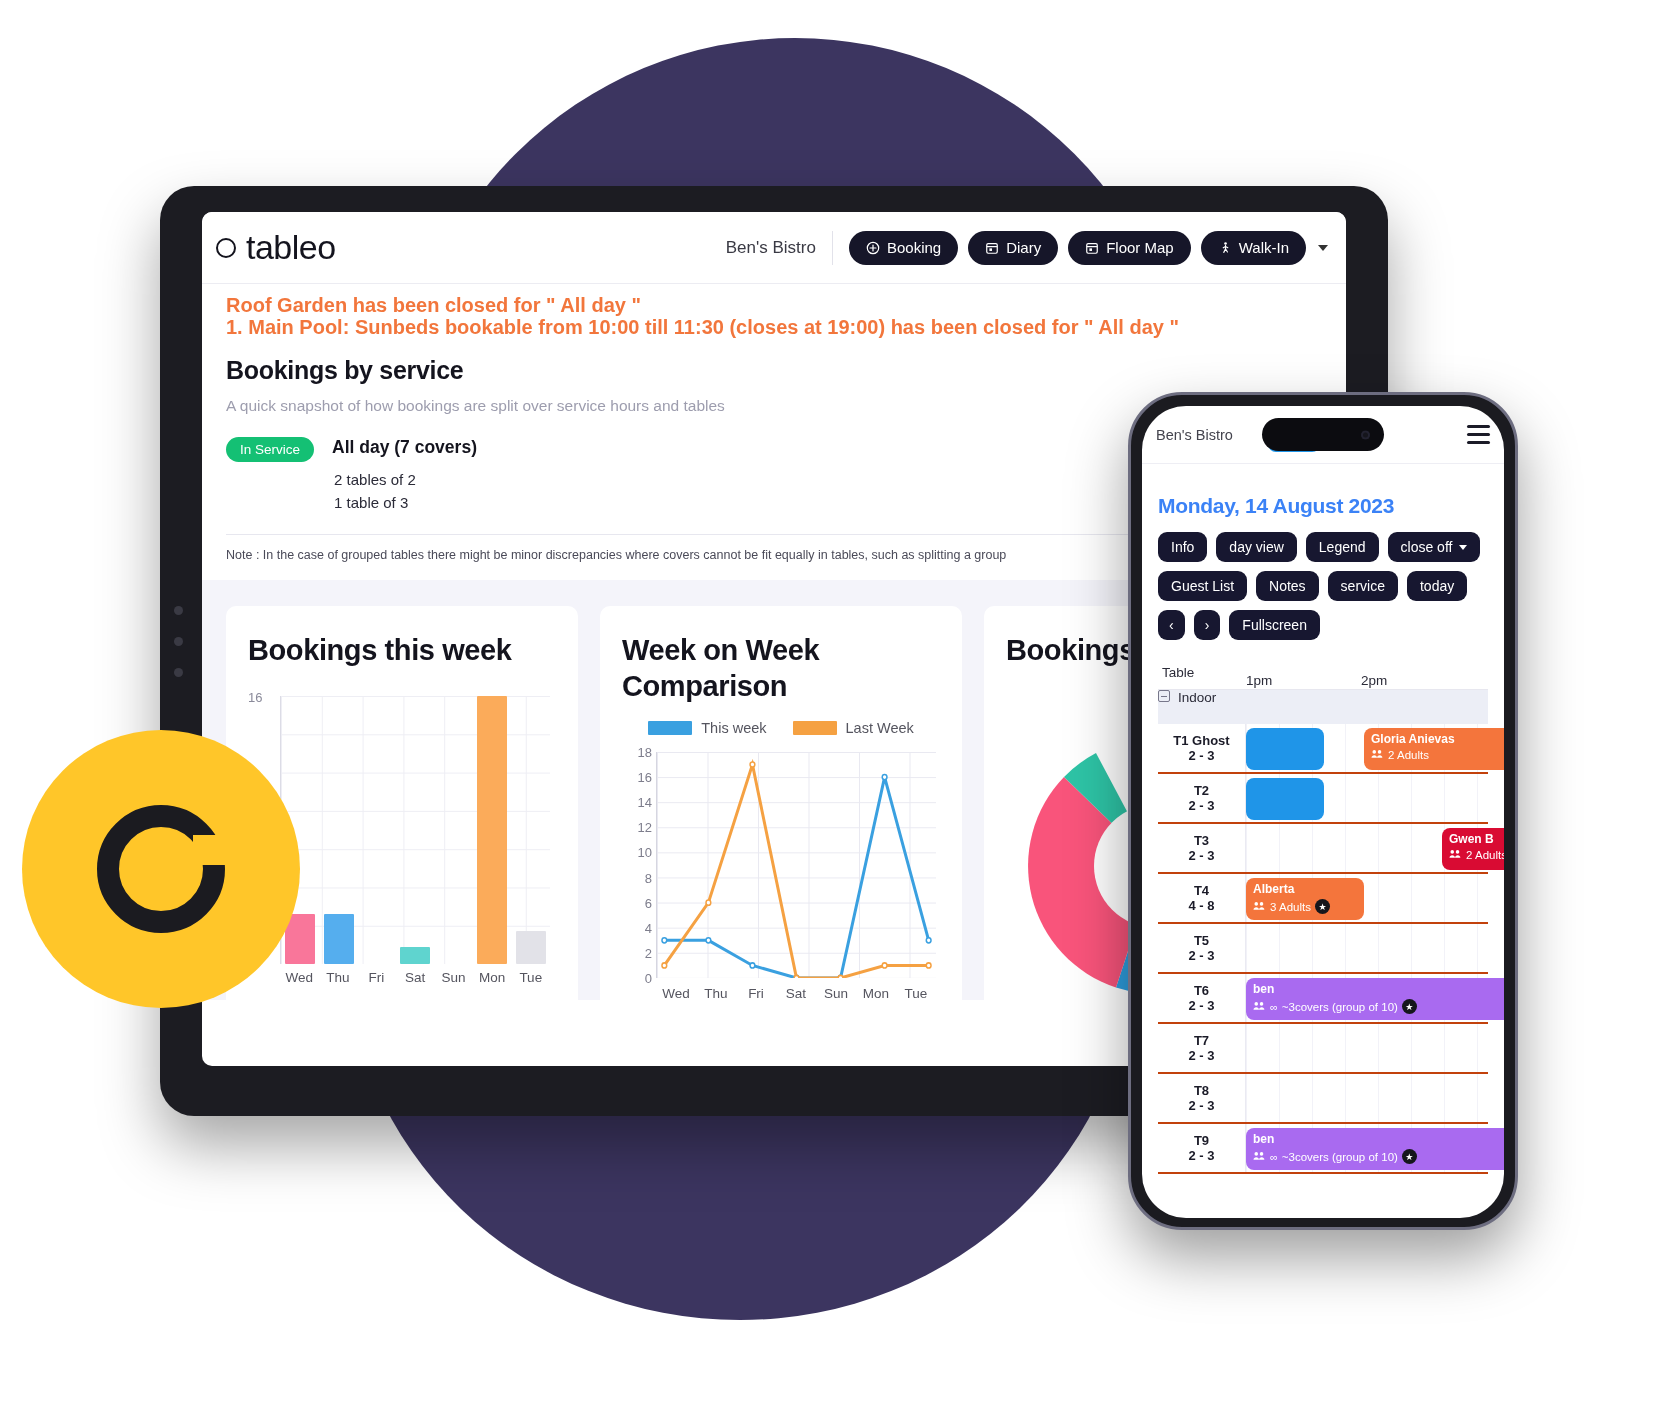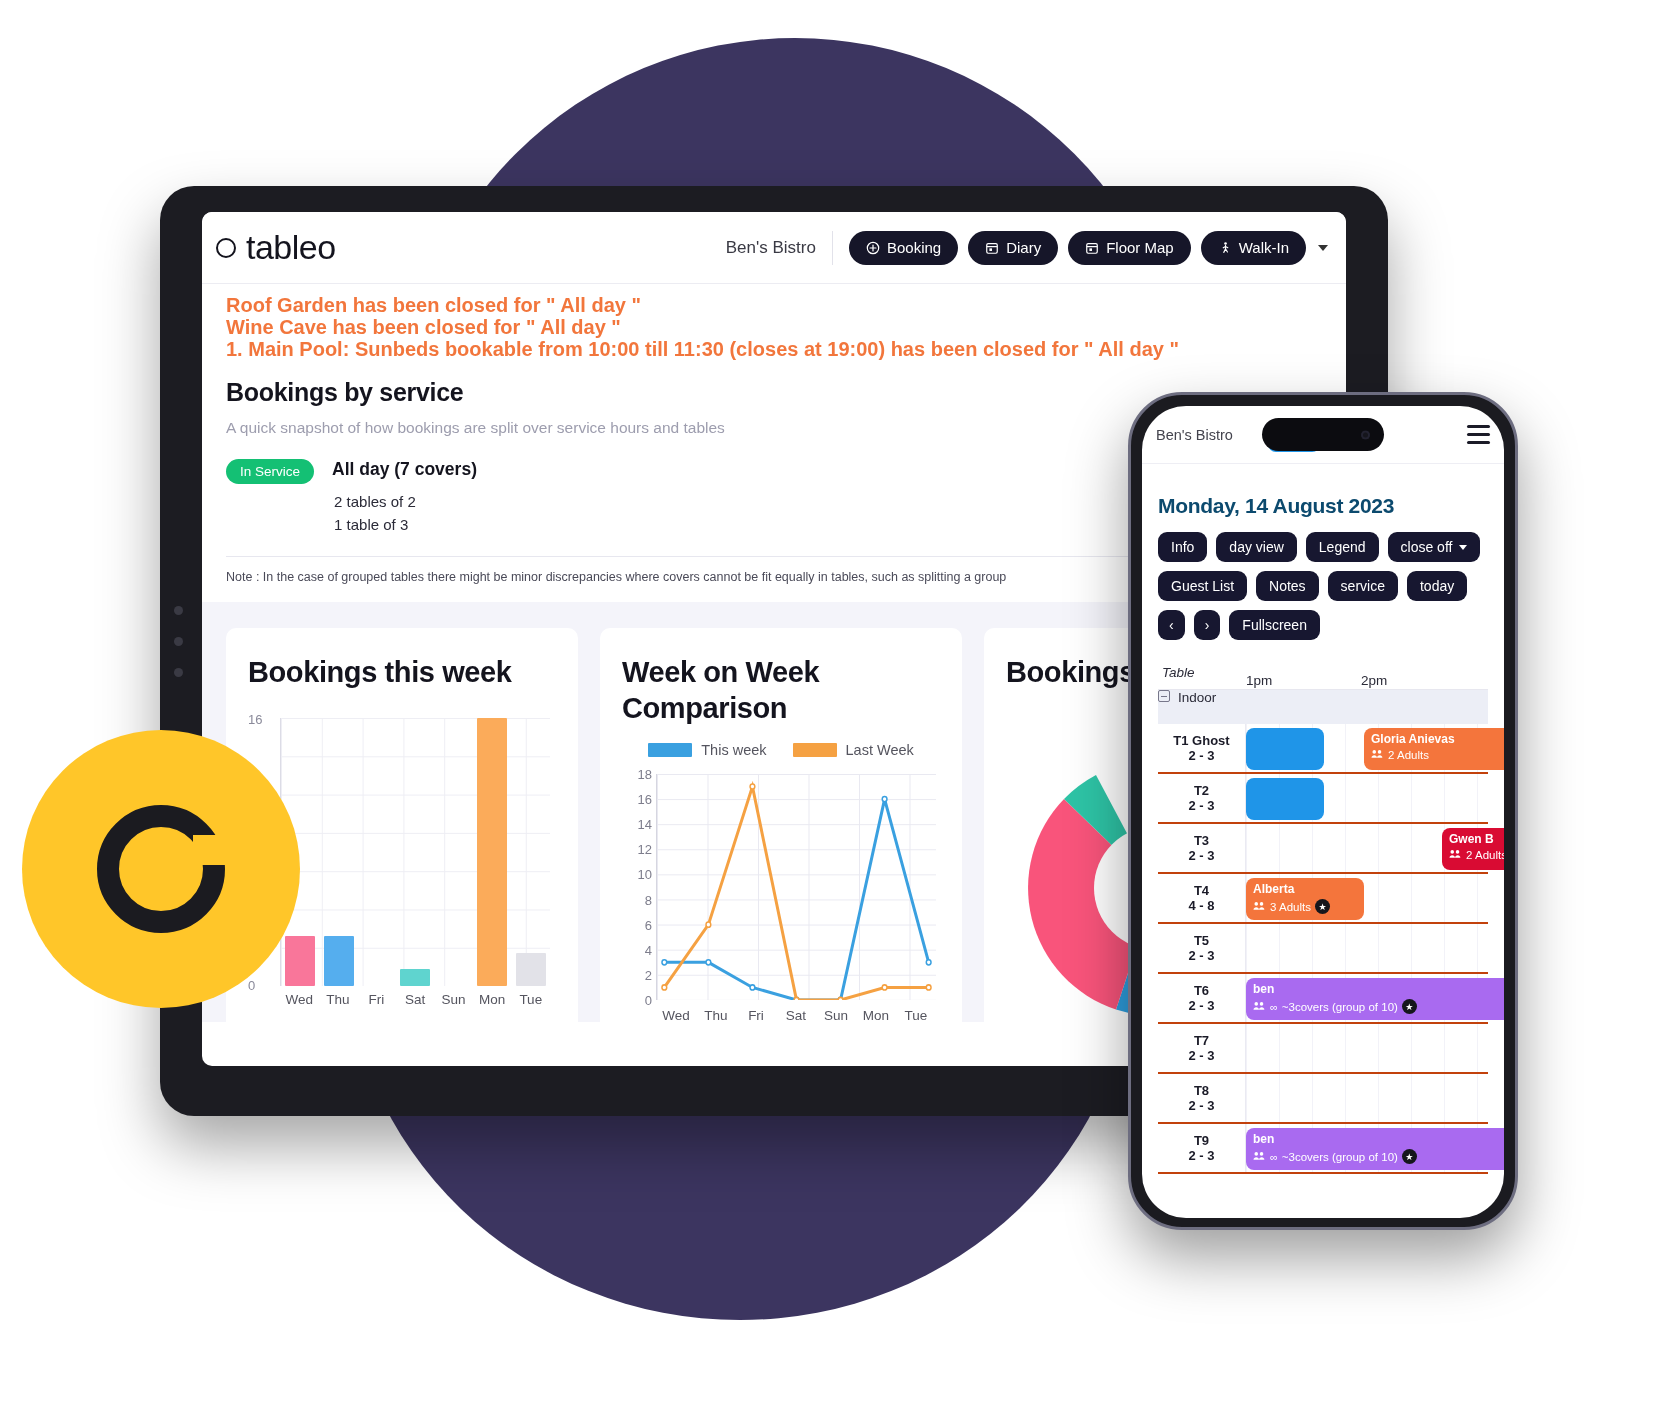--- a/index.html
+++ b/index.html
@@ -198,37 +198,37 @@
   }
   .ph-venue { font-size: 14.5px; color:#44444e; }
   .ph-blue {
     position:absolute; left: 126px; top: 14px;
     width: 52px; height: 32px; background:#1f95e8; border-radius: 8px;
   }
   .ph-burger { margin-left:auto; display:flex; flex-direction:column; gap:5px; }
   .ph-burger i { display:block; width: 23px; height: 3px; background:#1b1b28; border-radius:2px; }
 
   .ph-body { padding: 30px 16px 0 16px; }
-  .ph-date { font-size: 21px; font-weight:600; color:#0c4a6e; letter-spacing:-.3px; }
+  .ph-date { font-size: 21px; font-weight:600; color:#3b82f6; letter-spacing:-.3px; }
   .ph-btnrow { display:flex; flex-wrap:wrap; gap: 9px; margin-top: 14px; }
   .ph-btn {
     background:#171730; color:#fff; border:none; border-radius: 9px;
     height: 30px; padding: 0 13px; font-size: 14px;
     font-family:"Liberation Sans", sans-serif; cursor:pointer;
     display:flex; align-items:center; gap:7px; white-space:nowrap;
   }
   .ph-btn.arrow { padding: 0 11px; }
   .ph-caret { width:0;height:0;border-left:4px solid transparent;border-right:4px solid transparent;border-top:5px solid #fff; }
 
   .ph-grid { margin-top: 16px; }
   .ph-gridhead {
     display:flex; border-bottom: 1px solid #e7e7ef; height: 34px; align-items:center;
     position:relative;
   }
-  .ph-gh-table { width: 88px; font-size: 13.5px; color:#2b2b38; padding-left: 4px; font-style: italic; }
+  .ph-gh-table { width: 88px; font-size: 13.5px; color:#2b2b38; padding-left: 4px; }
   .ph-gh-times { flex:1; position:relative; }
   .ph-gh-times span { position:absolute; font-size: 13.5px; color:#2b2b38; top:0; }
   .ph-section {
     background:#eceef6; height: 34px; display:flex; 
     font-size: 13.5px; color:#2b2b38; padding-left: 0; gap: 8px;
   }
   .ph-collapse {
     width: 12px; height: 12px; border:1px solid #77778a; border-radius:2px;
     position:relative;
   }
@@ -338,21 +338,20 @@
                 </svg>
             </span>
             <span>Walk-In</span>
           </button>
         </div>
         <div class="caret-right"></div>
       </div>
 
       <div class="alerts">
         <div class="alert-line">Roof Garden has been closed for " All day "</div>
-        <div class="alert-line">Wine Cave has been closed for " All day "</div>
         <div class="alert-line">1. Main Pool: Sunbeds bookable from 10:00 till 11:30 (closes at 19:00) has been closed for " All day "</div>
       </div>
 
       <div class="bbs">
         <h2>Bookings by service</h2>
         <div class="sub">A quick snapshot of how bookings are split over service hours and tables</div>
         <div class="svc-row">
           <span class="pill-inservice">In Service</span>
           <div>
             <div class="svc-title">All day (7 covers)</div>

